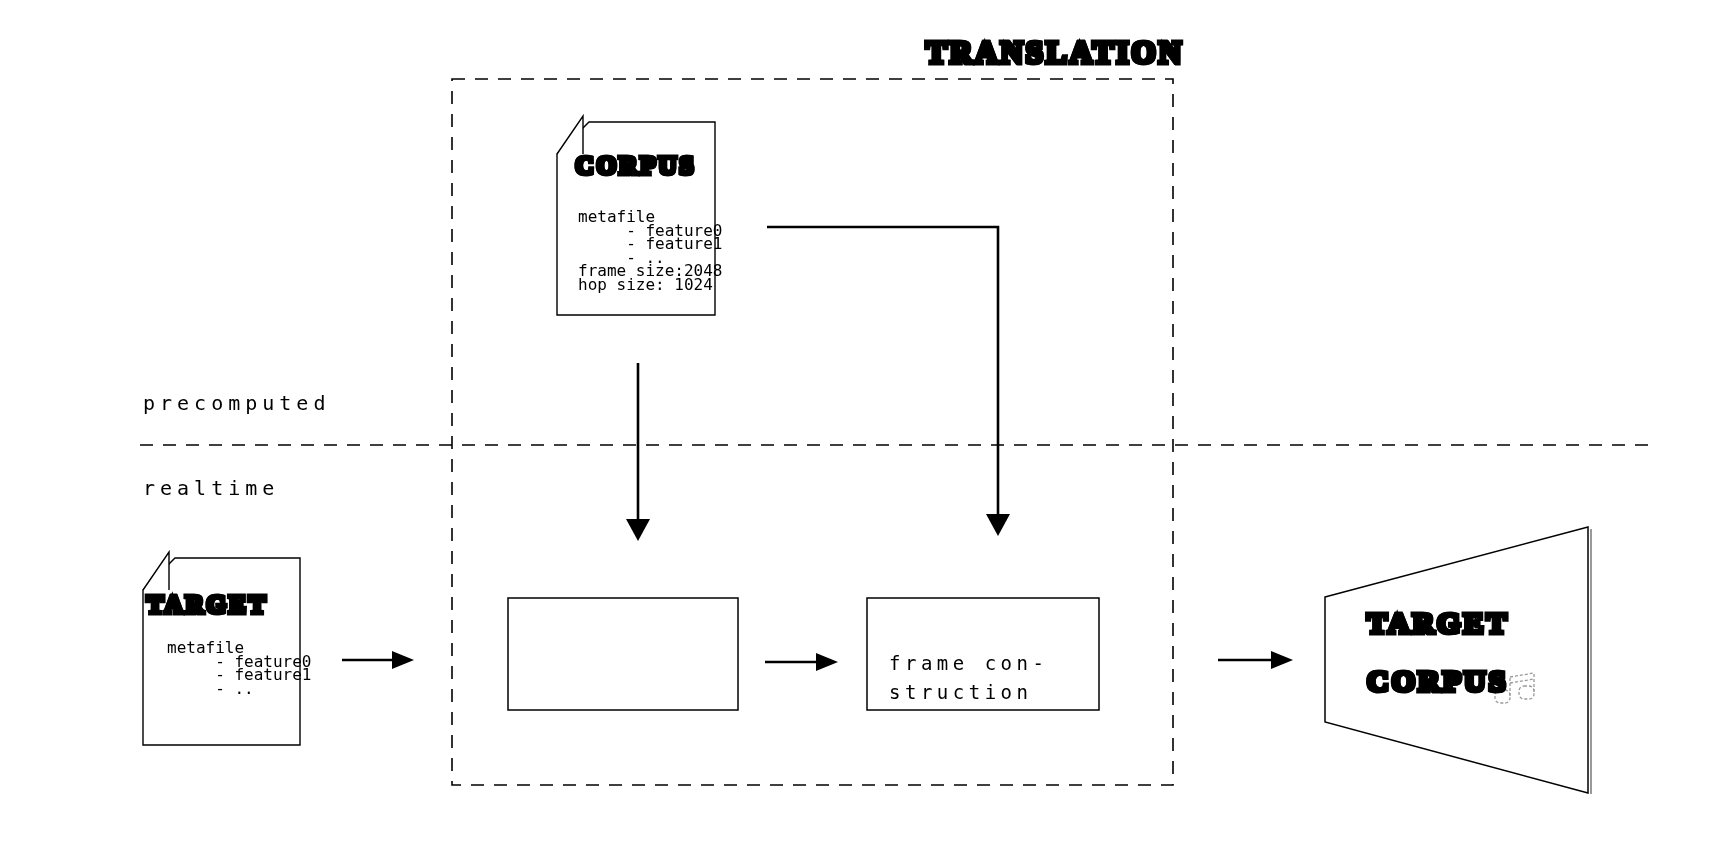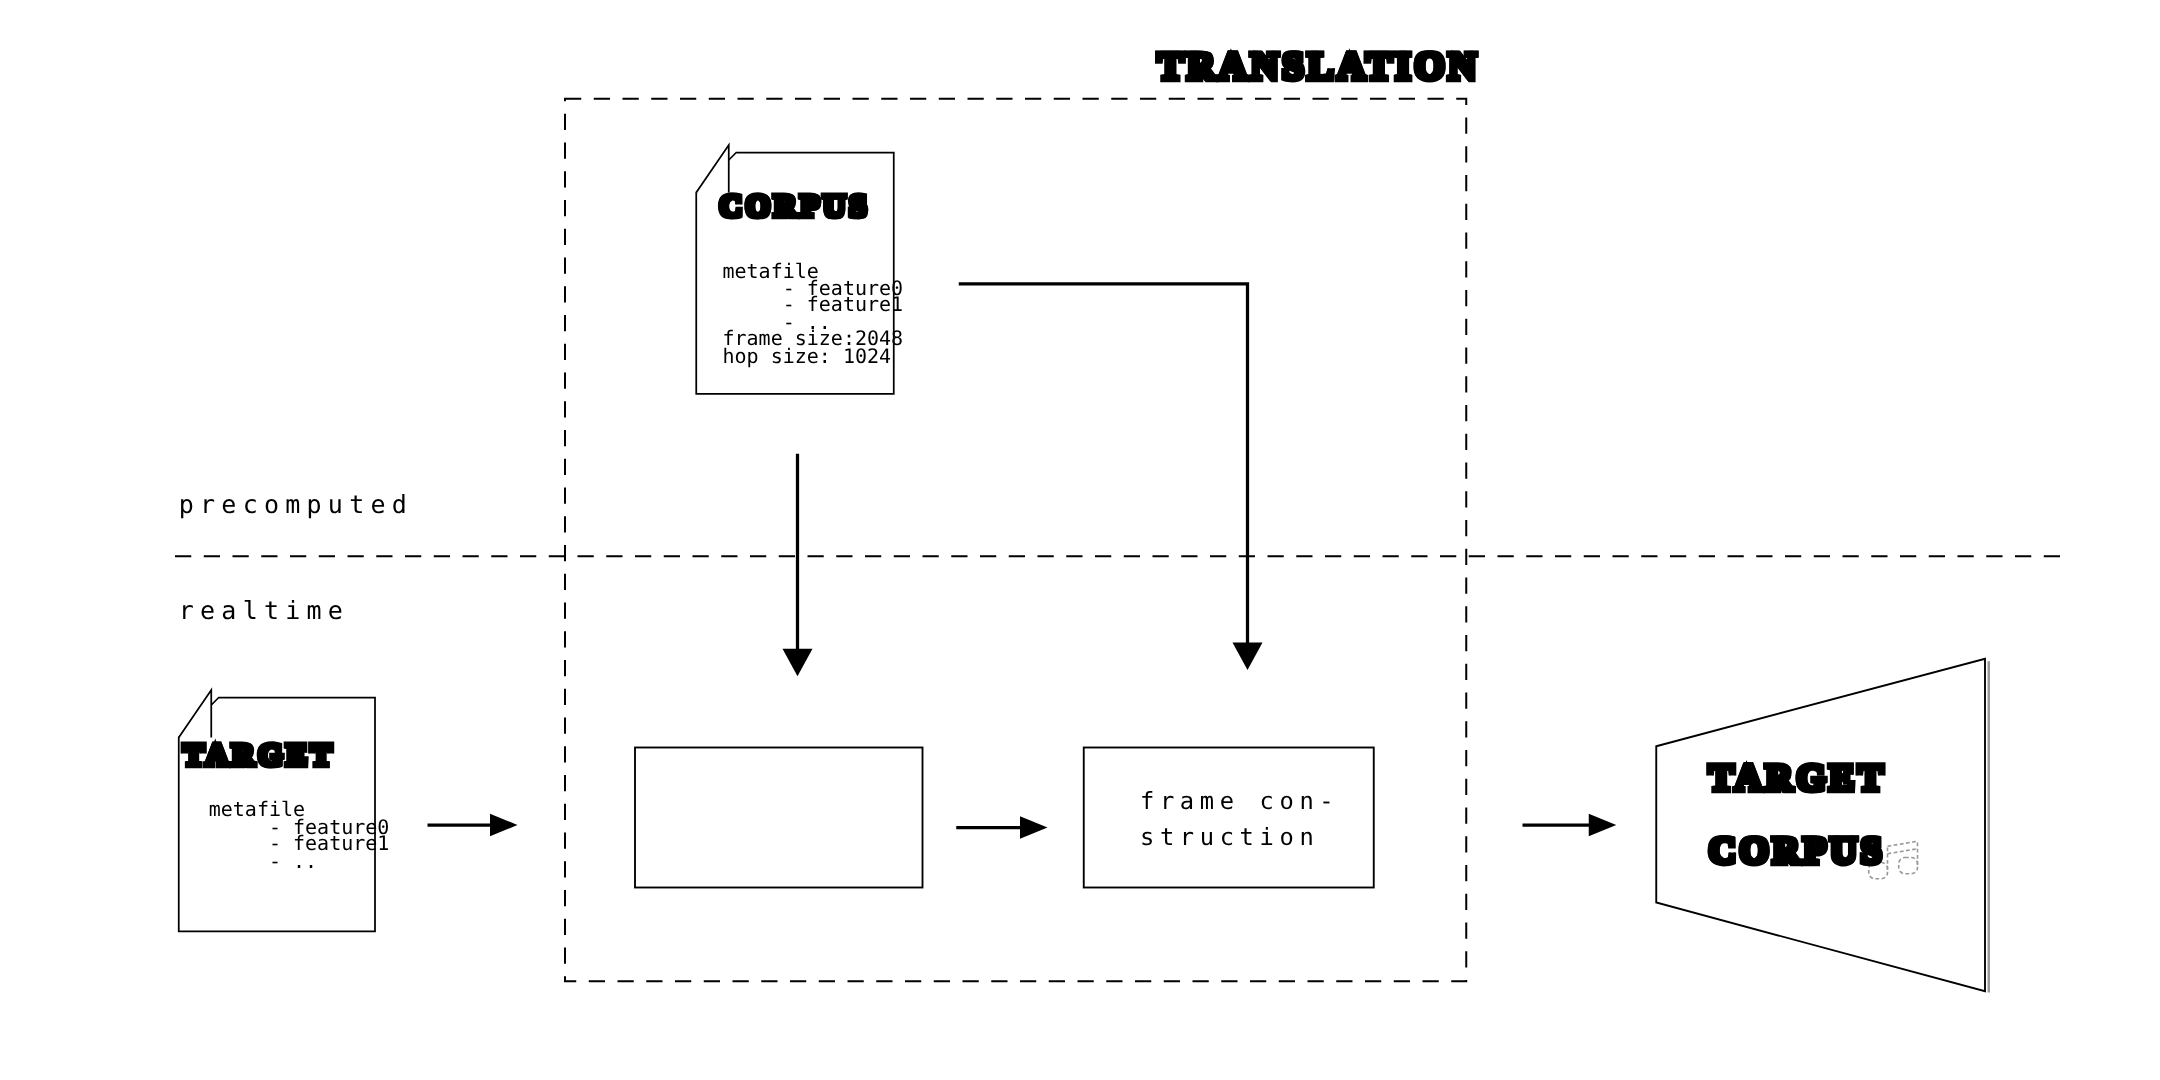--- a/index.html
+++ b/index.html
@@ -79,19 +79,19 @@
      - ..
 frame size:2048
 hop size: 1024</div>
 
   <div class="abs bubble bubble-sm center" style="left:143px;top:591px;width:129px;">TARGET</div>
   <div class="abs meta-text" style="left:167px;top:641px;">metafile
      - feature0
      - feature1
      - ..</div>
 
-  <div class="abs box-text" style="left:889px;top:627px;margin-left:23px;">frame con-
+  <div class="abs box-text" style="left:889px;top:649px;">frame con-
 struction</div>
 
   <div class="abs bubble bubble-md" style="left:1367px;top:606px;">TARGET</div>
   <div class="abs bubble bubble-md" style="left:1367px;top:664px;">CORPUS</div>
 
 </div>
 
 </body></html>

